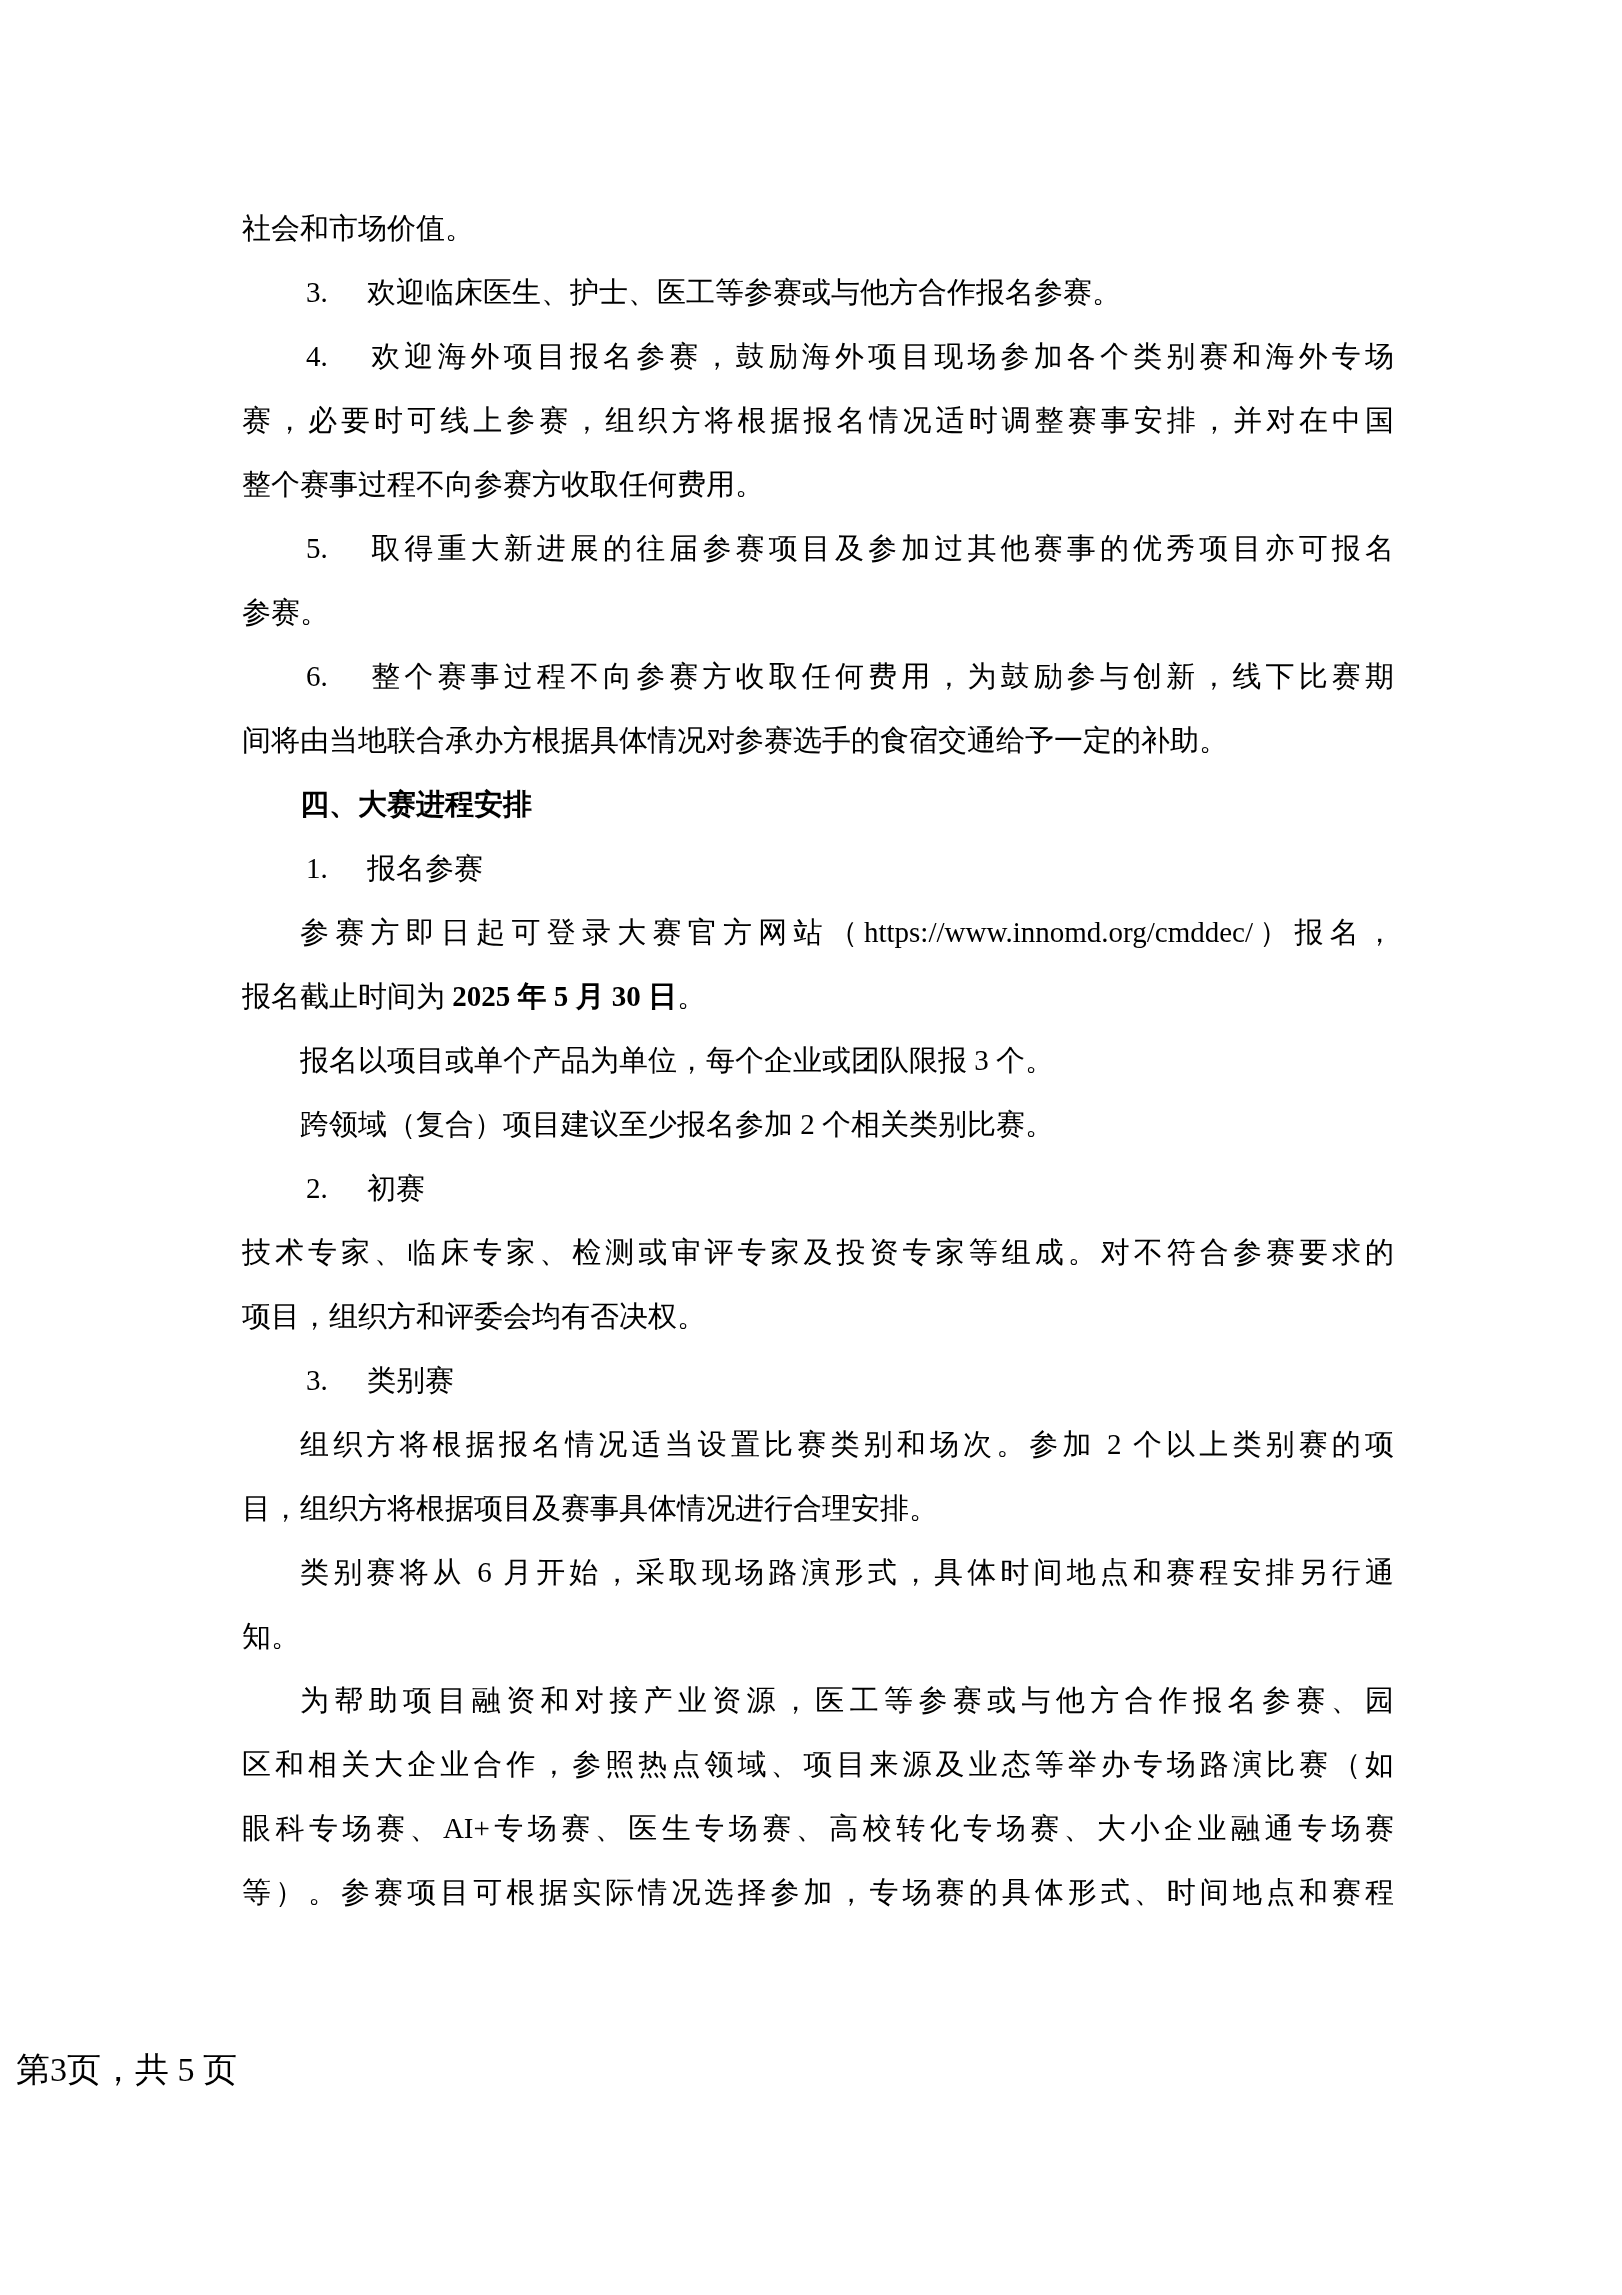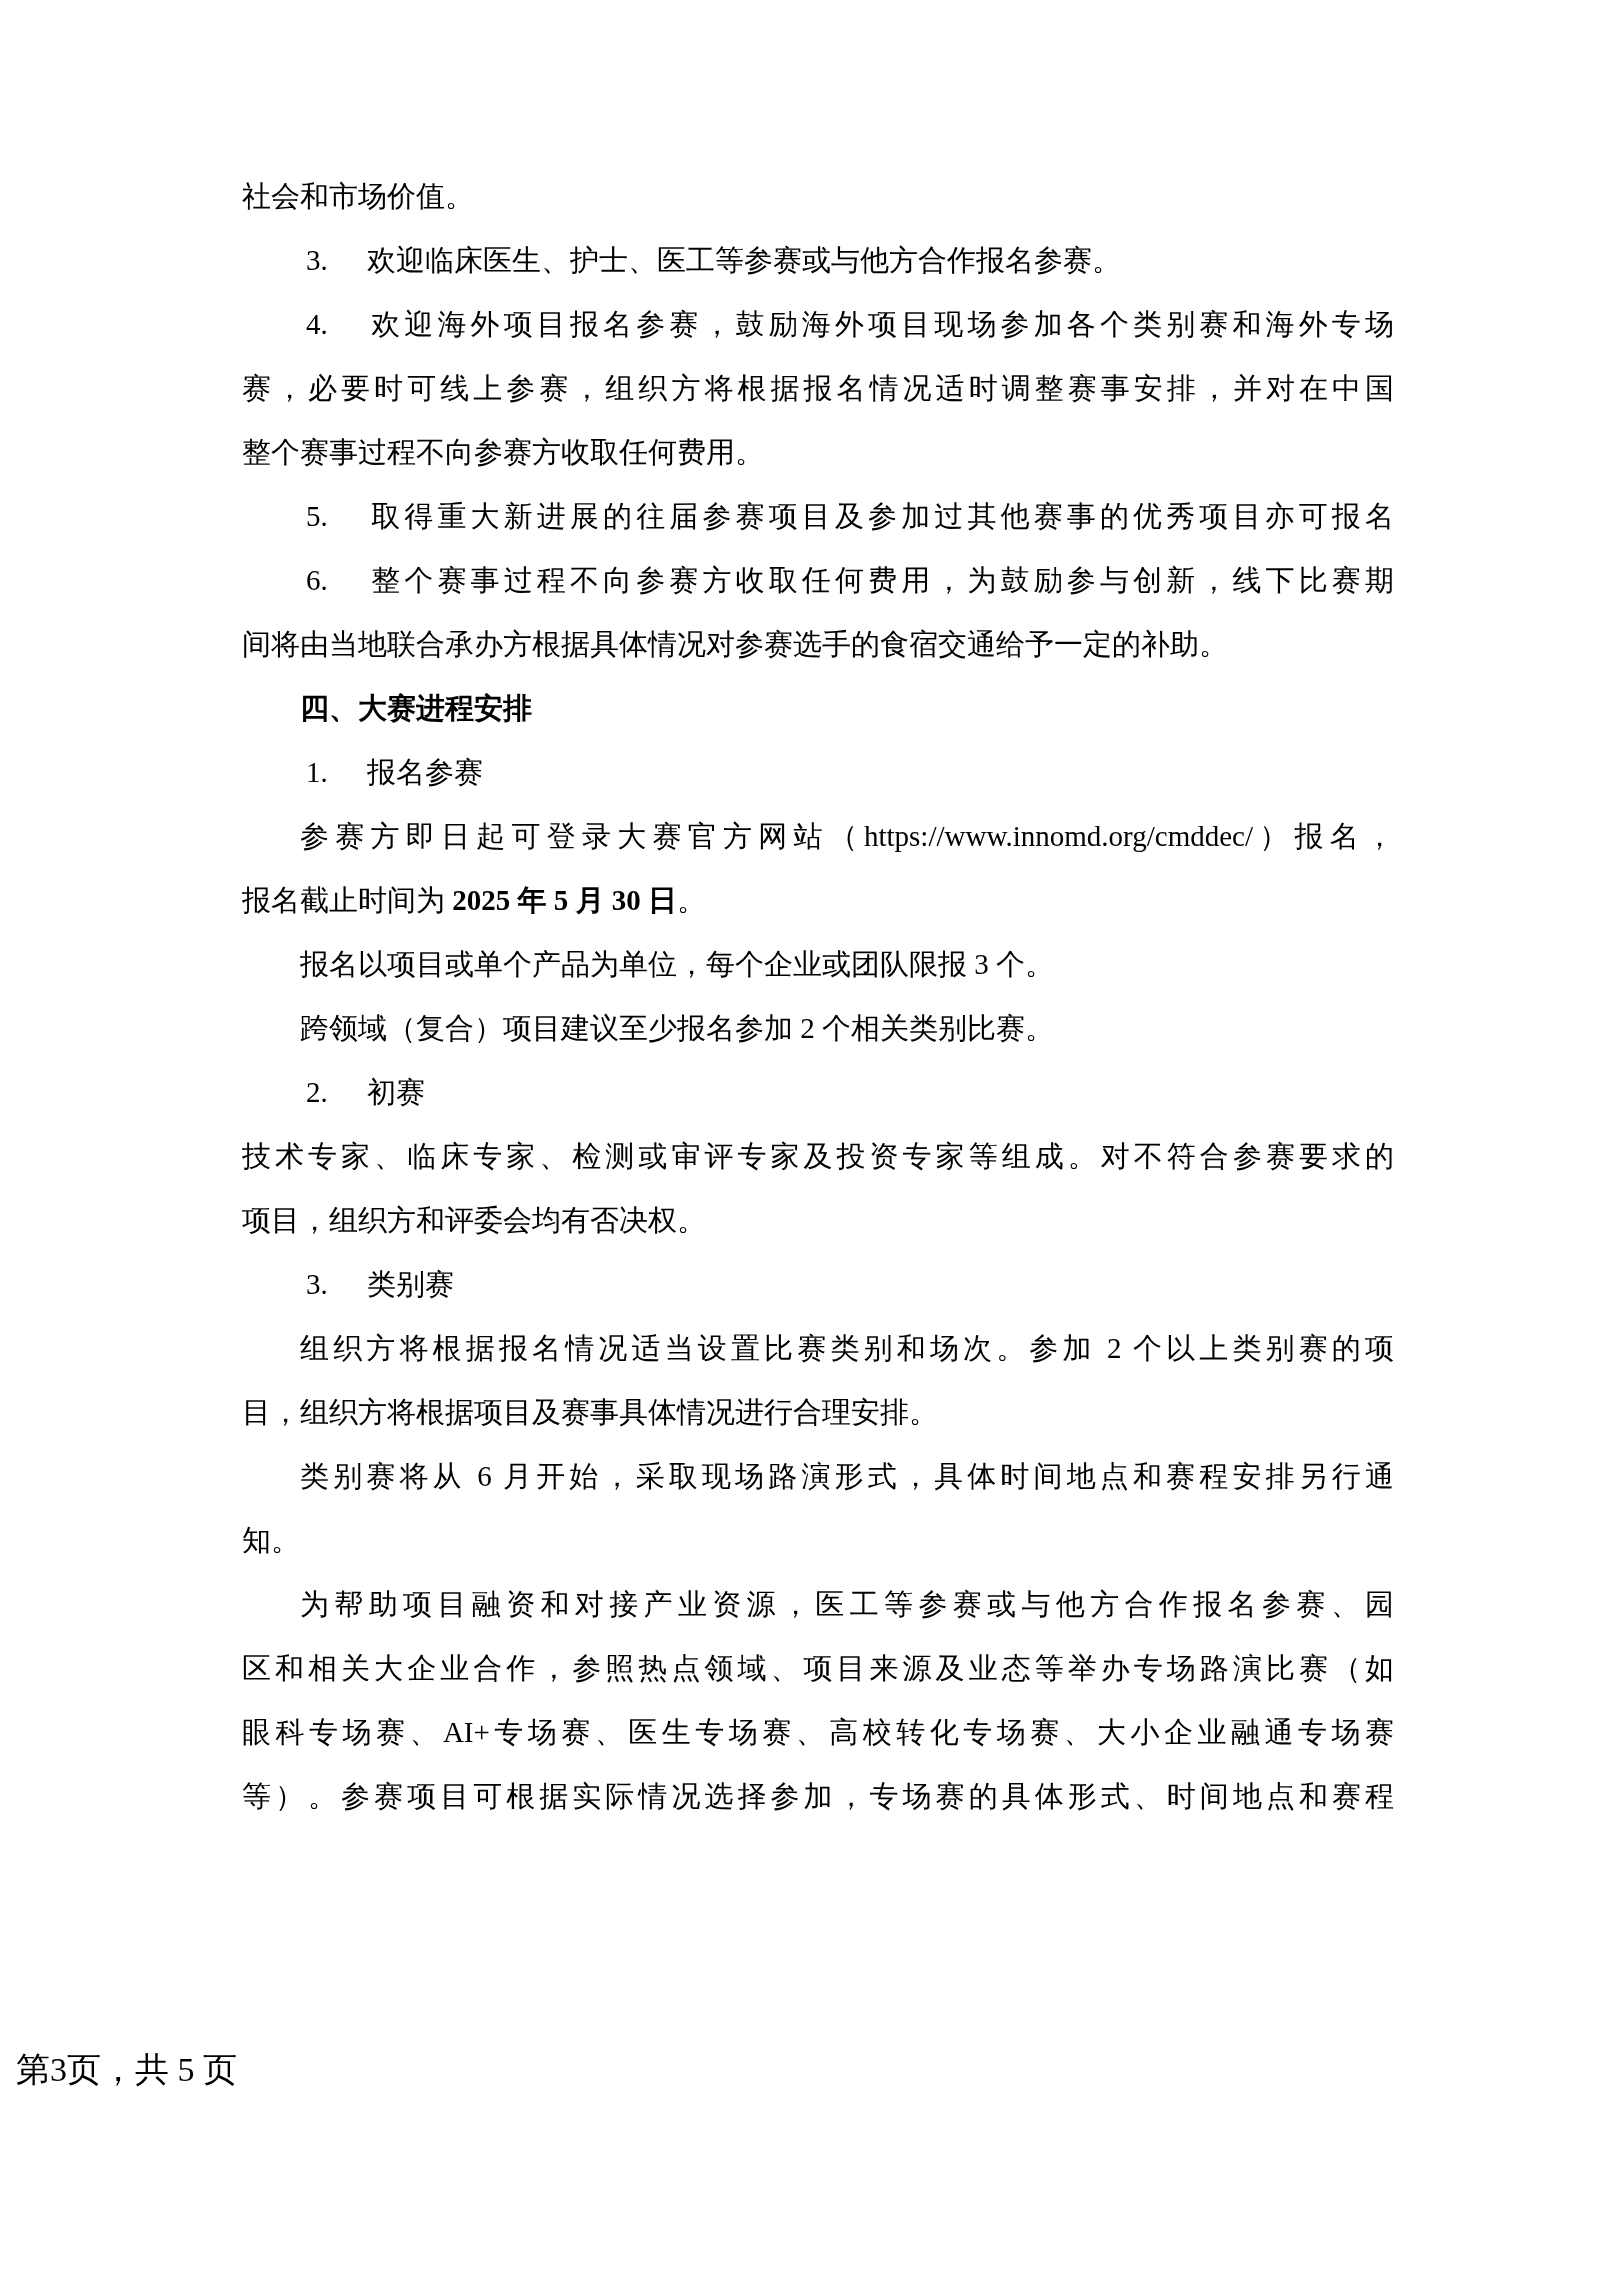--- a/index.html
+++ b/index.html
@@ -8,21 +8,21 @@
     width: 1623px;
     height: 2295px;
     margin: 0 auto;
     background: #ffffff;
     color: #000000;
     font-family: "Liberation Serif", "DejaVu Serif", serif;
   }
   .content {
     position: absolute;
     left: 242px;
-    top: 164px;
+    top: 196px;
     width: 1152px;
   }
   .block { margin: 0; padding: 0; }
   .line {
     font-size: 29px;
     line-height: 64px;
     height: 64px;
     text-align: left;
     overflow: visible;
   }
@@ -62,20 +62,21 @@
       <div class="block">
         <div class="line numfirst"><span class="num">3.</span><span>欢迎临床医生、护士、医工等参赛或与他方合作报名参赛。</span></div>
       </div>
       <div class="block">
         <div class="line jl numfirst"><span class="num">4.</span><span>欢迎海外项目报名参赛，鼓励海外项目现场参加各个类别赛和海外专场</span></div>
         <div class="line jl"><span>赛，必要时可线上参赛，组织方将根据报名情况适时调整赛事安排，并对在中国</span></div>
         <div class="line"><span>整个赛事过程不向参赛方收取任何费用。</span></div>
       </div>
       <div class="block">
         <div class="line jl numfirst"><span class="num">5.</span><span>取得重大新进展的往届参赛项目及参加过其他赛事的优秀项目亦可报名</span></div>
+        <div class="line"><span>参赛。</span></div>
       </div>
       <div class="block">
         <div class="line jl numfirst"><span class="num">6.</span><span>整个赛事过程不向参赛方收取任何费用，为鼓励参与创新，线下比赛期</span></div>
         <div class="line"><span>间将由当地联合承办方根据具体情况对参赛选手的食宿交通给予一定的补助。</span></div>
       </div>
       <div class="block">
         <div class="line first heading"><span>四、大赛进程安排</span></div>
       </div>
       <div class="block">
         <div class="line numfirst"><span class="num">1.</span><span>报名参赛</span></div>

